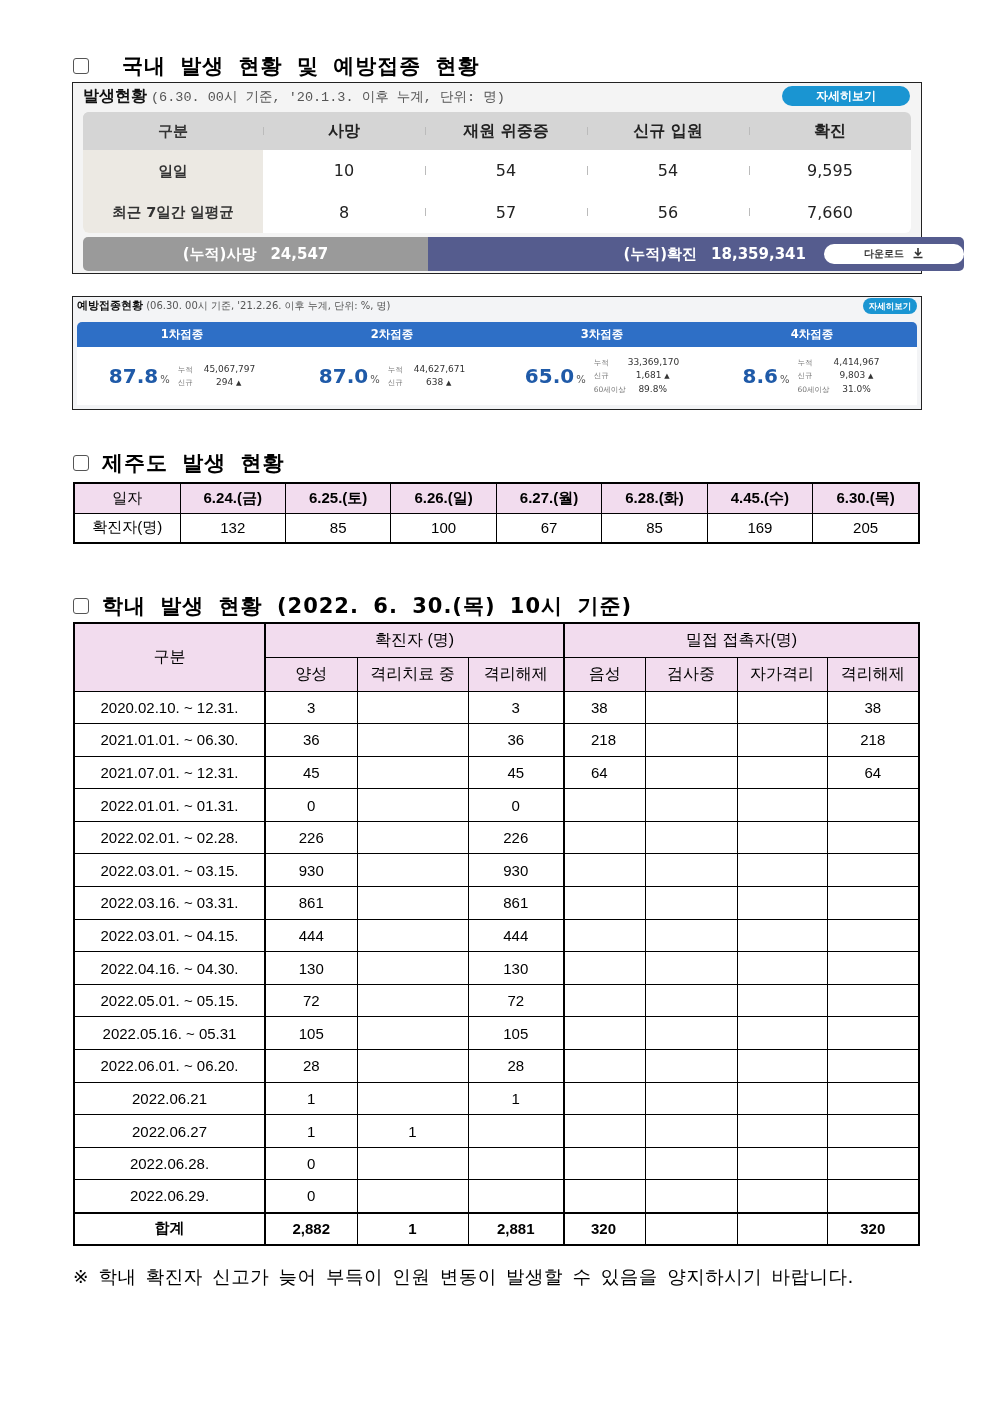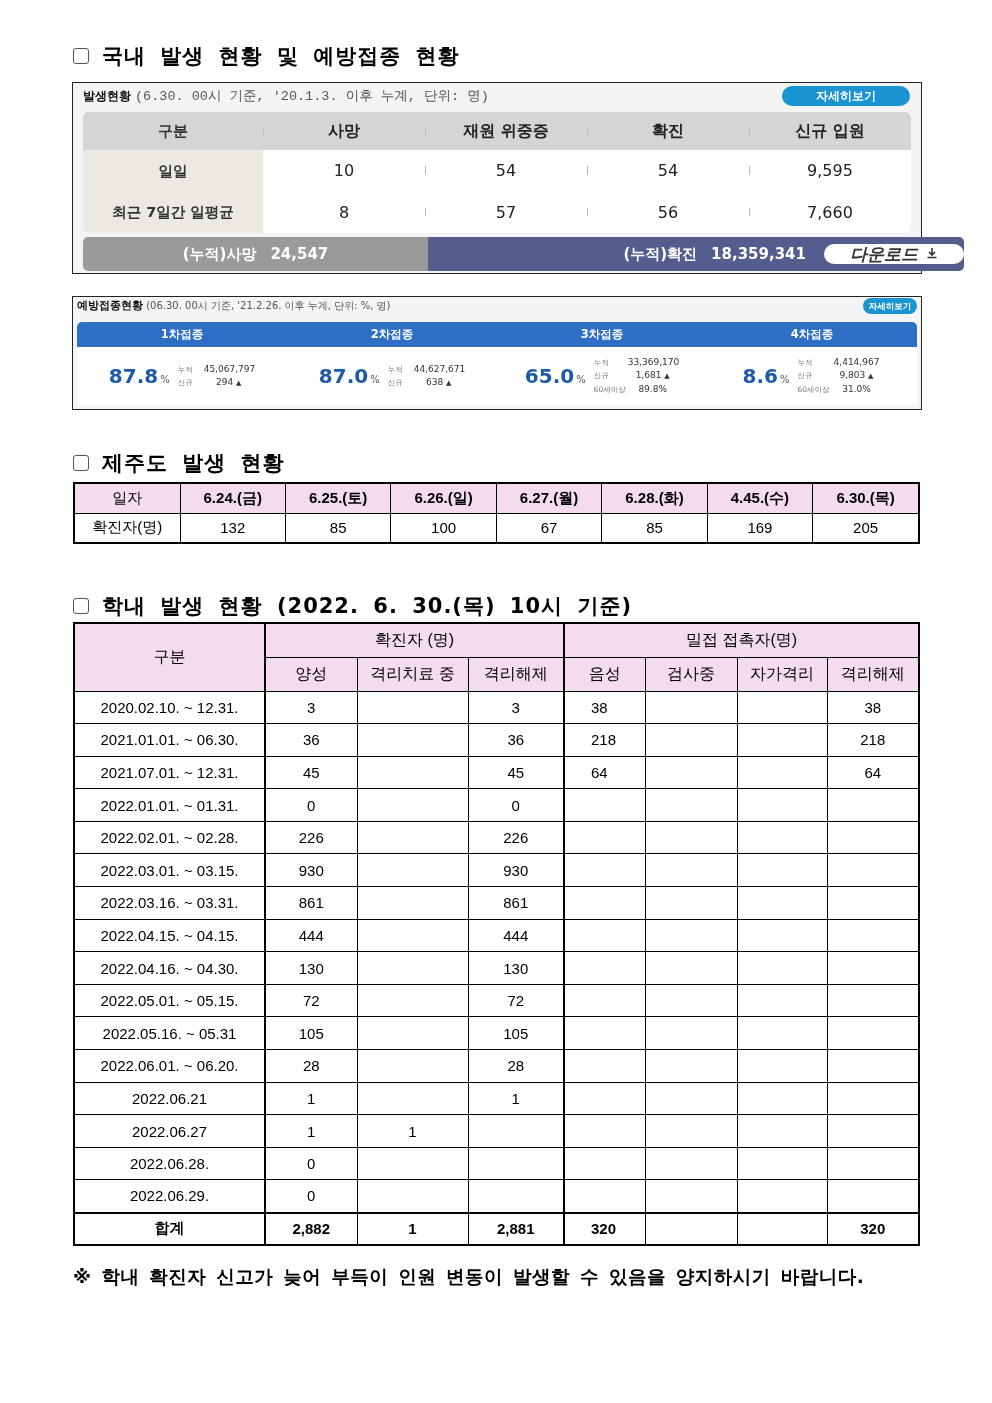--- a/index.html
+++ b/index.html
@@ -6,37 +6,37 @@
     html, body { width: 992px; height: 1403px; background: #ffffff; }
     body { position: relative; font-family: "DejaVu Sans", sans-serif; color: #000; overflow: hidden; }
 
     .section-title { position: absolute; left: 73px; font-size: 21px; font-weight: bold; display: flex; align-items: center; letter-spacing: 1px; }
     .section-title .box { width: 16px; height: 16px; border: 1.5px solid #555; border-radius: 3px; margin-right: 13px; display: inline-block; }
     .section-title span.words { word-spacing: 6px; }
 
     
     .occ { position: absolute; left: 72px; top: 82px; width: 850px; height: 192px; border: 1.5px solid #222; background: #f4f4f4; }
     .occ-head { position: absolute; left: 10px; top: 3px; font-size: 15px; color: #333; }
-    .occ-head b { font-size: 12px; color: #111; }
+    .occ-head b { font-size: 16px; color: #111; }
     .occ-head .sub { color: #555; font-size: 13.5px; margin-left: 4px; font-family: Liberation Mono, monospace; }
     .detail-btn { position: absolute; right: 11px; top: 3px; height: 20px; width: 128px; background: #1a95d2; color: #fff; border-radius: 11px; font-size: 12px; font-weight: bold; text-align: center; line-height: 20px; }
     .occ-table { position: absolute; left: 10px; top: 29px; width: 828px; height: 121px; border-radius: 6px; overflow: hidden; background: #fff; }
     .occ-row { display: flex; height: 38px; }
     .occ-row.head { background: #d5d5d5; color: #333; font-weight: bold; font-size: 15px; }
     .occ-row.body1 { height: 41px; }
     .occ-row.body2 { height: 42px; }
     .occ-cell { flex: 1; display: flex; align-items: center; justify-content: center; position: relative; font-size: 16px; color: #222; }
     .occ-cell.first { flex: 0 0 180px; background: #ece9e3; font-size: 14.5px; color: #333; text-align: center; line-height: 14px; font-weight: bold; }
     .occ-row.head .occ-cell.first { background: #d5d5d5; font-size: 15px; }
     .occ-cell.sep::before { content: ""; position: absolute; left: 0; top: 40%; height: 20%; width: 1px; background: #bbb; }
     .occ-bottom { position: absolute; left: 10px; top: 154px; width: 881px; height: 34px; display: flex; border-radius: 5px; overflow: hidden; }
     .occ-bottom .death { flex: 0 0 345px; background: #9a9a9a; color: #fff; font-weight: bold; font-size: 15px; display: flex; align-items: center; justify-content: center; }
     .occ-bottom .conf { flex: 1; background: #555c8e; color: #fff; font-weight: bold; font-size: 15px; display: flex; align-items: center; justify-content: flex-end; }
     .occ-bottom .val { margin-left: 14px; }
-    .dl-btn { margin-left: 18px; background: #fff; color: #333; border-radius: 10px; height: 20px; width: 140px; font-size: 17px; font-weight: bold; display: flex; align-items: center; justify-content: center; font-style: italic; }
+    .dl-btn { margin-left: 18px; background: #fff; color: #333; border-radius: 10px; height: 20px; width: 140px; font-size: 10px; font-weight: bold; display: flex; align-items: center; justify-content: center; }
     .dl-btn .ico { margin-left: 8px; font-size: 12px; }
 
     
     .vac { position: absolute; left: 72px; top: 296px; width: 850px; height: 114px; border: 1.5px solid #222; background: #f3f4f6; }
     .vac-head { position: absolute; left: 4px; top: 1px; font-size: 10px; color: #555; }
     .vac-head b { font-size: 11px; color: #111; }
     .vac-detail { position: absolute; right: 4px; top: 1px; height: 16px; width: 54px; background: #1a95d2; color: #fff; border-radius: 8px; font-size: 8.5px; font-weight: bold; text-align: center; line-height: 16px; }
     .vac-bar { position: absolute; left: 4px; top: 25px; width: 840px; height: 25px; background: #2e6fc6; border-radius: 5px 5px 0 0; display: flex; }
     .vac-bar div { flex: 1; color: #fff; font-size: 11.5px; font-weight: bold; display: flex; align-items: center; justify-content: center; }
     .vac-body { position: absolute; left: 4px; top: 50px; width: 840px; height: 58px; background: #fff; display: flex; }
@@ -57,43 +57,43 @@
 
     
     .school { position: absolute; left: 73px; top: 622px; width: 847px; border: 2px solid #000; font-family: "Liberation Sans", sans-serif; }
     .school td { border: 1px solid #000; text-align: center; font-size: 15px; height: 32.6px; }
     .school td.thickL { border-left: 2px solid #000; }
     .school td.thickR { border-right: 2px solid #000; }
     .school tr.h td { background: #f2dcee; height: 34px; font-size: 16px; margin-top: 28px; }
     .school tr.total td { font-weight: bold; border-top: 2px solid #000; }
     .school td.left { text-align: left; padding-left: 26px; }
 
-    .note { position: absolute; left: 73px; top: 1264px; font-size: 18.5px; font-weight: bold; letter-spacing: 0.5px; word-spacing: 3px; }
+    .note { position: absolute; left: 73px; top: 1264px; font-size: 18.5px; font-weight: normal; letter-spacing: 0.5px; word-spacing: 3px; }
   </style>
 </head>
 <body>
 
-<div class="section-title" style="top:42px;">
+<div class="section-title" style="top:52px;gap:20px;">
   <span class="box"></span>
   <span class="words">국내 발생 현황 및 예방접종 현황</span>
 </div>
 
 <div class="occ">
   <div class="occ-head">
     <b>발생현황</b><span class="sub">(6.30. 00시 기준, '20.1.3. 이후 누계, 단위: 명)</span>
   </div>
   <div class="detail-btn">자세히보기</div>
 
   <div class="occ-table">
     <div class="occ-row head">
       <div class="occ-cell first">구분</div>
       <div class="occ-cell sep">사망</div>
       <div class="occ-cell sep">재원 위중증</div>
+      <div class="occ-cell sep">신규 입원</div>
       <div class="occ-cell sep">확진</div>
-      <div class="occ-cell sep">신규 입원</div>
     </div>
     <div class="occ-row body1">
       <div class="occ-cell first">일일</div>
       <div class="occ-cell">10</div>
       <div class="occ-cell sep">54</div>
       <div class="occ-cell sep">54</div>
       <div class="occ-cell sep">9,595</div>
     </div>
     <div class="occ-row body2">
       <div class="occ-cell first" style="padding:0 20px;">최근 7일간 일평균</div>
@@ -301,21 +301,21 @@
         <td class="thickR">2022.03.16.  ~ 03.31.</td>
         <td>861</td>
         <td></td>
         <td>861</td>
         <td class="thickL left"></td>
         <td></td>
         <td></td>
         <td></td>
       </tr>
       <tr>
-        <td class="thickR">2022.04.15.  ~ 04.15.</td>
+        <td class="thickR">2022.03.01.  ~ 04.15.</td>
         <td>444</td>
         <td></td>
         <td>444</td>
         <td class="thickL left"></td>
         <td></td>
         <td></td>
         <td></td>
       </tr>
       <tr>
         <td class="thickR">2022.04.16.  ~ 04.30.</td>

